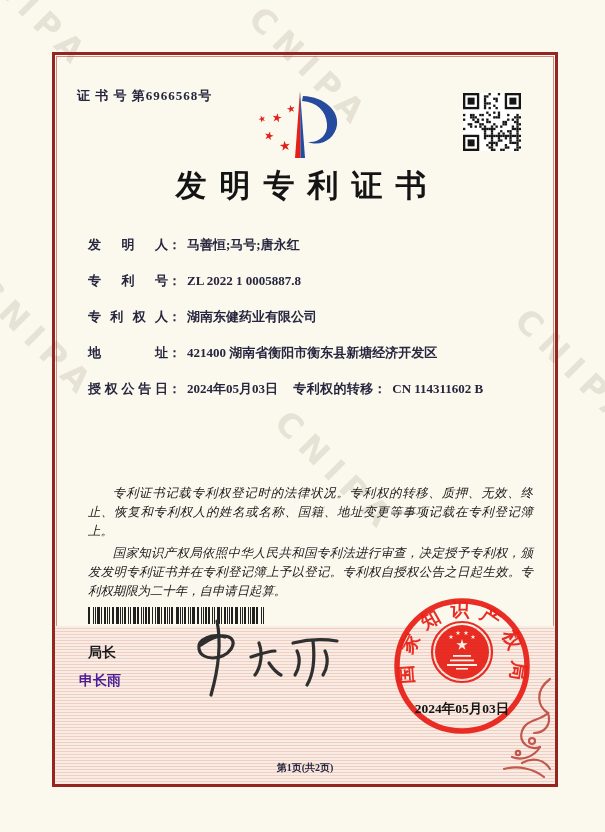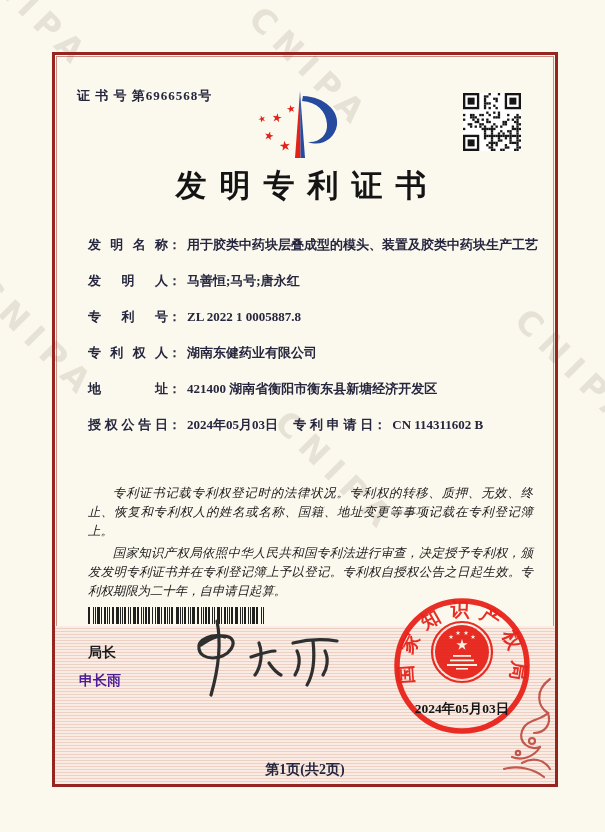--- a/index.html
+++ b/index.html
@@ -51,21 +51,21 @@
     left:0;right:0;top:571px;bottom:0;
     background:#f7ece5;
     background-image:repeating-linear-gradient(180deg,#f8ece5 0px,#f8ece5 2px,#eecfc2 2px,#eecfc2 3px);
   }
   .barcode{left:33px;top:552px;width:180px;height:17px;}
   .signer-role{left:33px;top:589px;font-family:"Liberation Sans",sans-serif;font-size:14px;font-weight:700;color:#1d1d1d;}
   .signer-name{left:24px;top:617px;font-family:Liberation Serif, serif;font-size:14px;font-weight:700;color:#4c1d95;}
   .sig{left:118px;top:560px;}
   .seal{left:336px;top:540px;}
   .flourish{right:1px;bottom:1px;}
-  .pagefoot{left:0;right:0;top:706px;text-align:center;font-size:14px;font-weight:700;color:#26263e;}
+  .pagefoot{left:0;right:0;top:706px;text-align:center;font-size:10px;font-weight:700;color:#26263e;}
   .note{
     position:absolute;left:0;right:0;top:792px;z-index:2;text-align:center;
     font-size:13px;font-style:italic;color:#1d1d1d;letter-spacing:3px;
   }
 </style>
 </head>
 <body>
 
 <div class="page">
 
@@ -259,37 +259,34 @@
           <rect x="17" y="24" width="1" height="1" fill="#151515"></rect>
           <rect x="22" y="24" width="1" height="1" fill="#151515"></rect>
           <rect x="23" y="24" width="1" height="1" fill="#151515"></rect>
         </svg>
     </div>
 
     <div class="abs title">发明专利证书</div>
 
     <div class="abs fields">
       <div class="frow">
-        <span class="flabel">发明名称</span><span class="fcolon">：</span><span>用于胶类中药块层叠成型的模头、装置及胶类中药块生产工艺</span>
-      </div>
-      <div class="frow">
         <span class="flabel">发明人</span><span class="fcolon">：</span><span>马善恒;马号;唐永红</span>
       </div>
       <div class="frow">
         <span class="flabel">专利号</span><span class="fcolon">：</span><span>ZL 2022 1 0005887.8</span>
       </div>
       <div class="frow">
         <span class="flabel">专利权人</span><span class="fcolon">：</span><span>湖南东健药业有限公司</span>
       </div>
       <div class="frow">
         <span class="flabel">地址</span><span class="fcolon">：</span><span>421400 湖南省衡阳市衡东县新塘经济开发区</span>
       </div>
       <div class="frow">
         <span><span class="flabel">授权公告日</span><span class="fcolon">：</span><span>2024年05月03日</span></span>
-        <span class="pair2"><span class="flabel">专利申请日</span><span class="fcolon">：</span><span>CN 114311602 B</span></span>
+        <span class="pair2"><span class="flabel">专利权的转移</span><span class="fcolon">：</span><span>CN 114311602 B</span></span>
       </div>
     </div>
 
     <div class="abs legal">
       <p>专利证书记载专利权登记时的法律状况。专利权的转移、质押、无效、终止、恢复和专利权人的姓名或名称、国籍、地址变更等事项记载在专利登记簿上。</p>
       <p>国家知识产权局依照中华人民共和国专利法进行审查，决定授予专利权，颁发发明专利证书并在专利登记簿上予以登记。专利权自授权公告之日起生效。专利权期限为二十年，自申请日起算。</p>
     </div>
 
     <div class="abs barcode">
       <svg id="barcode-svg" width="180" height="17" viewBox="0 0 180 17">

